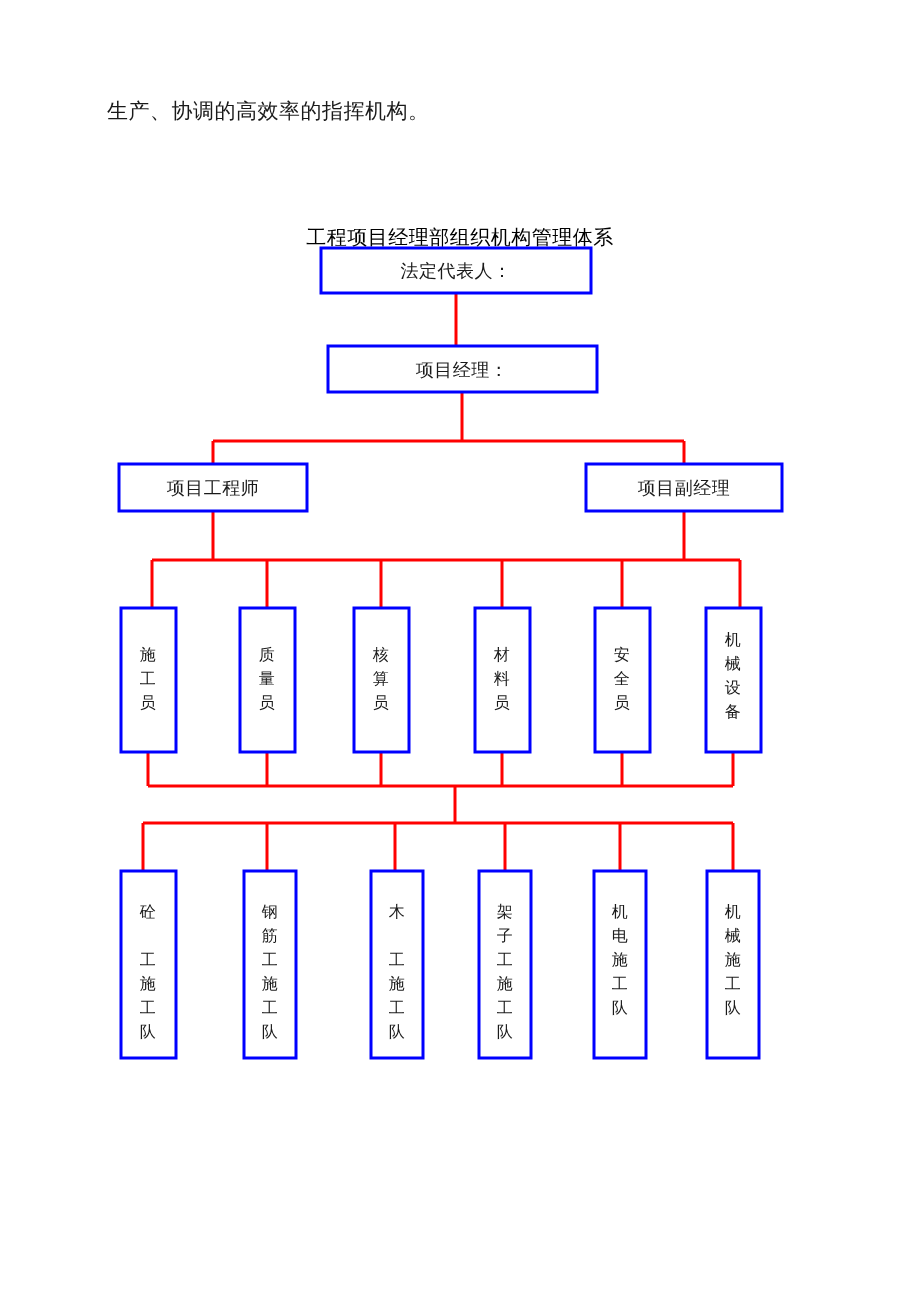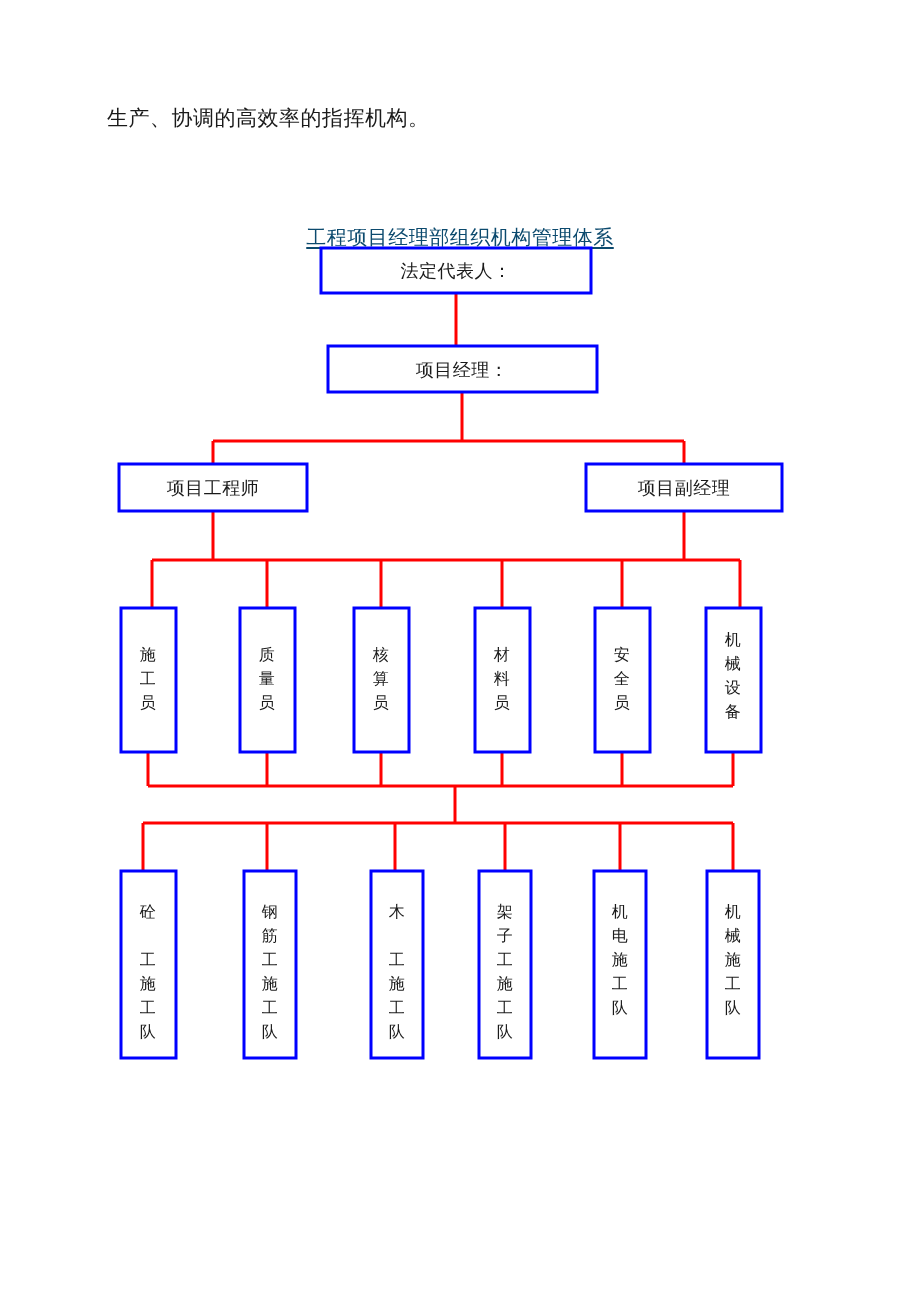--- a/index.html
+++ b/index.html
@@ -21,32 +21,31 @@
     background: #ffffff;
   }
   .para {
     position: absolute;
     font-size: 21px;
     line-height: 1.5;
     color: #1a1a1a;
     white-space: nowrap;
     letter-spacing: 0.5px;
   }
-  #para-intro { left: 107px; top: 103px; }
+  #para-intro { left: 107px; top: 96px; }
   #para-item2 { left: 155px; top: 152px; }
 
   .diagram-title {
     position: absolute;
     left: 0;
     right: 0;
     top: 224px;
     text-align: center;
     font-size: 20px;
-    color: #0c4a6e;
-    text-decoration: underline;
+    color: #000000;
     text-underline-offset: 3px;
     letter-spacing: 0.5px;
   }
 
   svg#org-chart {
     position: absolute;
     left: 0;
     top: 0;
     width: 920px;
     height: 1302px;

